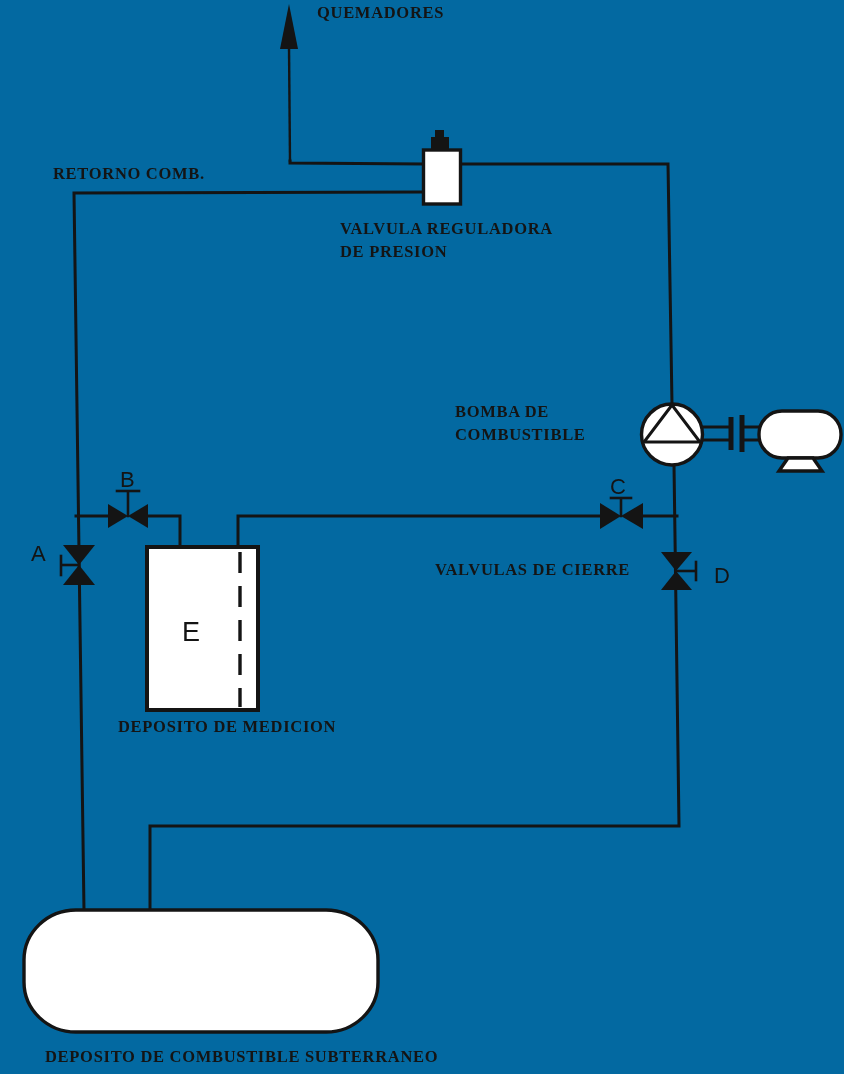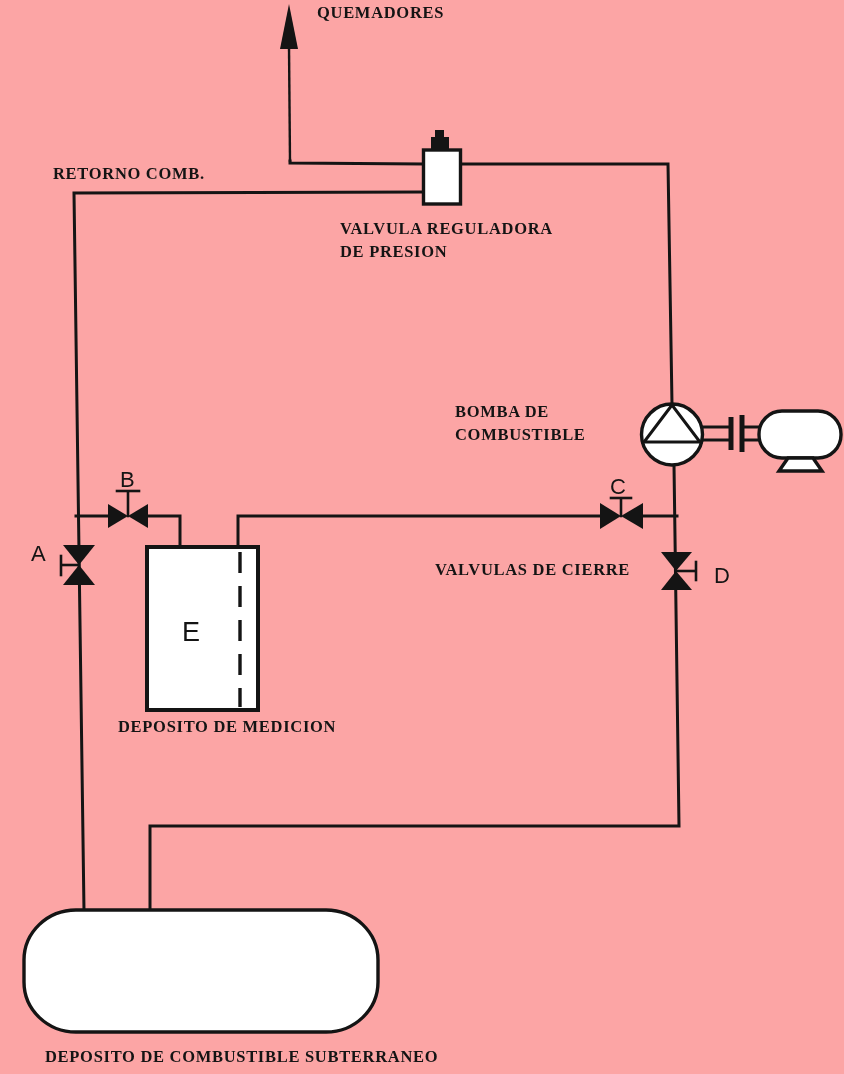--- a/index.html
+++ b/index.html
@@ -4,21 +4,21 @@
 <style>
   html, body {
     margin: 0;
     padding: 0;
     background: #ffffff;
   }
   .page {
     position: relative;
     width: 844px;
     height: 1074px;
-    background: #fca5a5;
+    background: #0369a1;
     overflow: hidden;
   }
   svg { display: block; }
   .pipe {
     fill: none;
     stroke: #141414;
     stroke-width: 3;
     stroke-linecap: square;
     stroke-linejoin: miter;
   }

